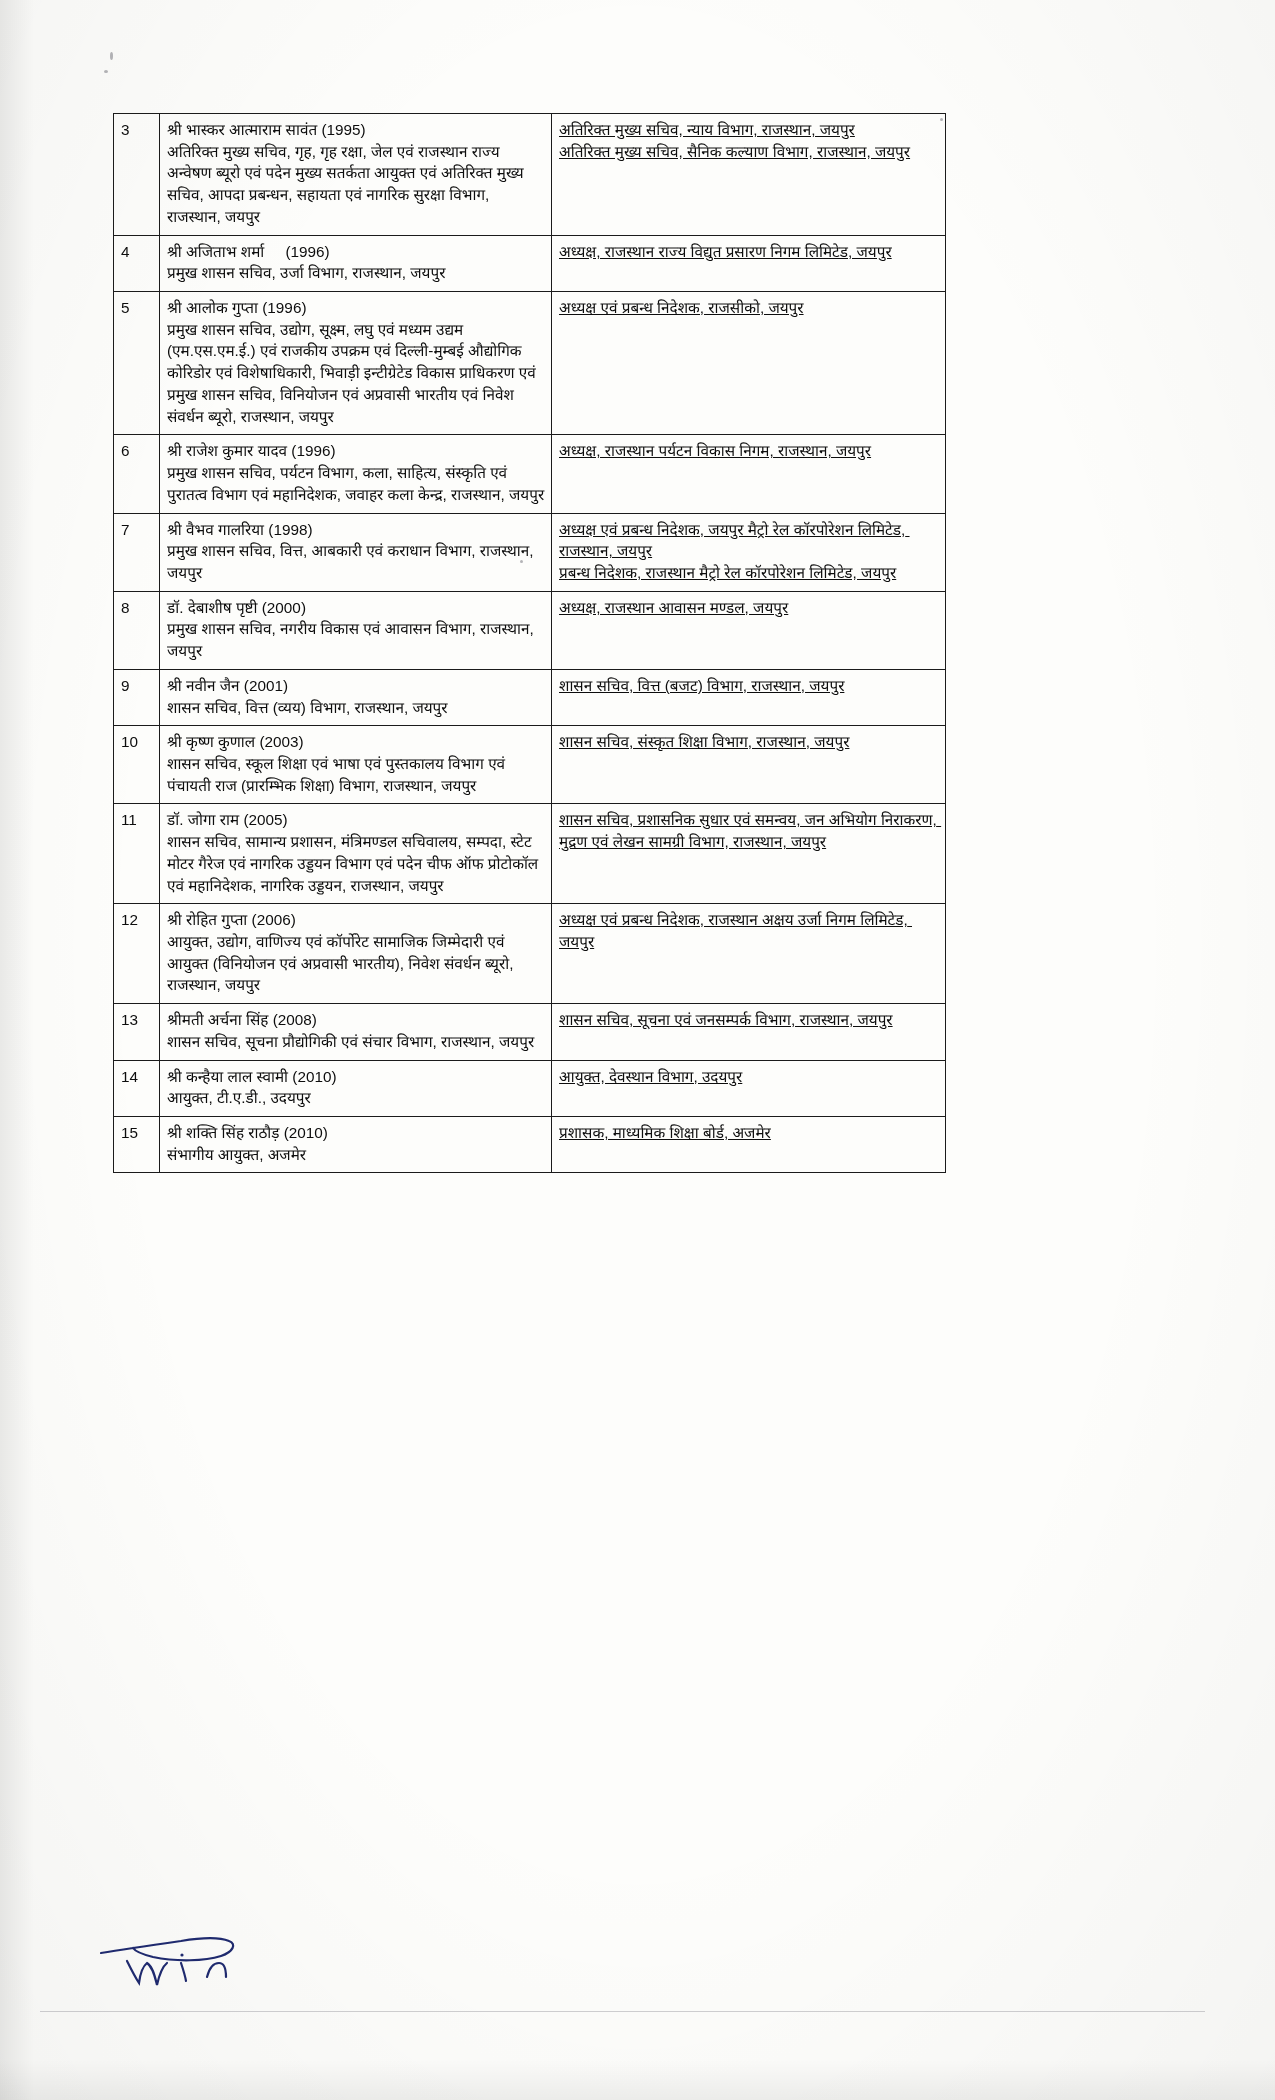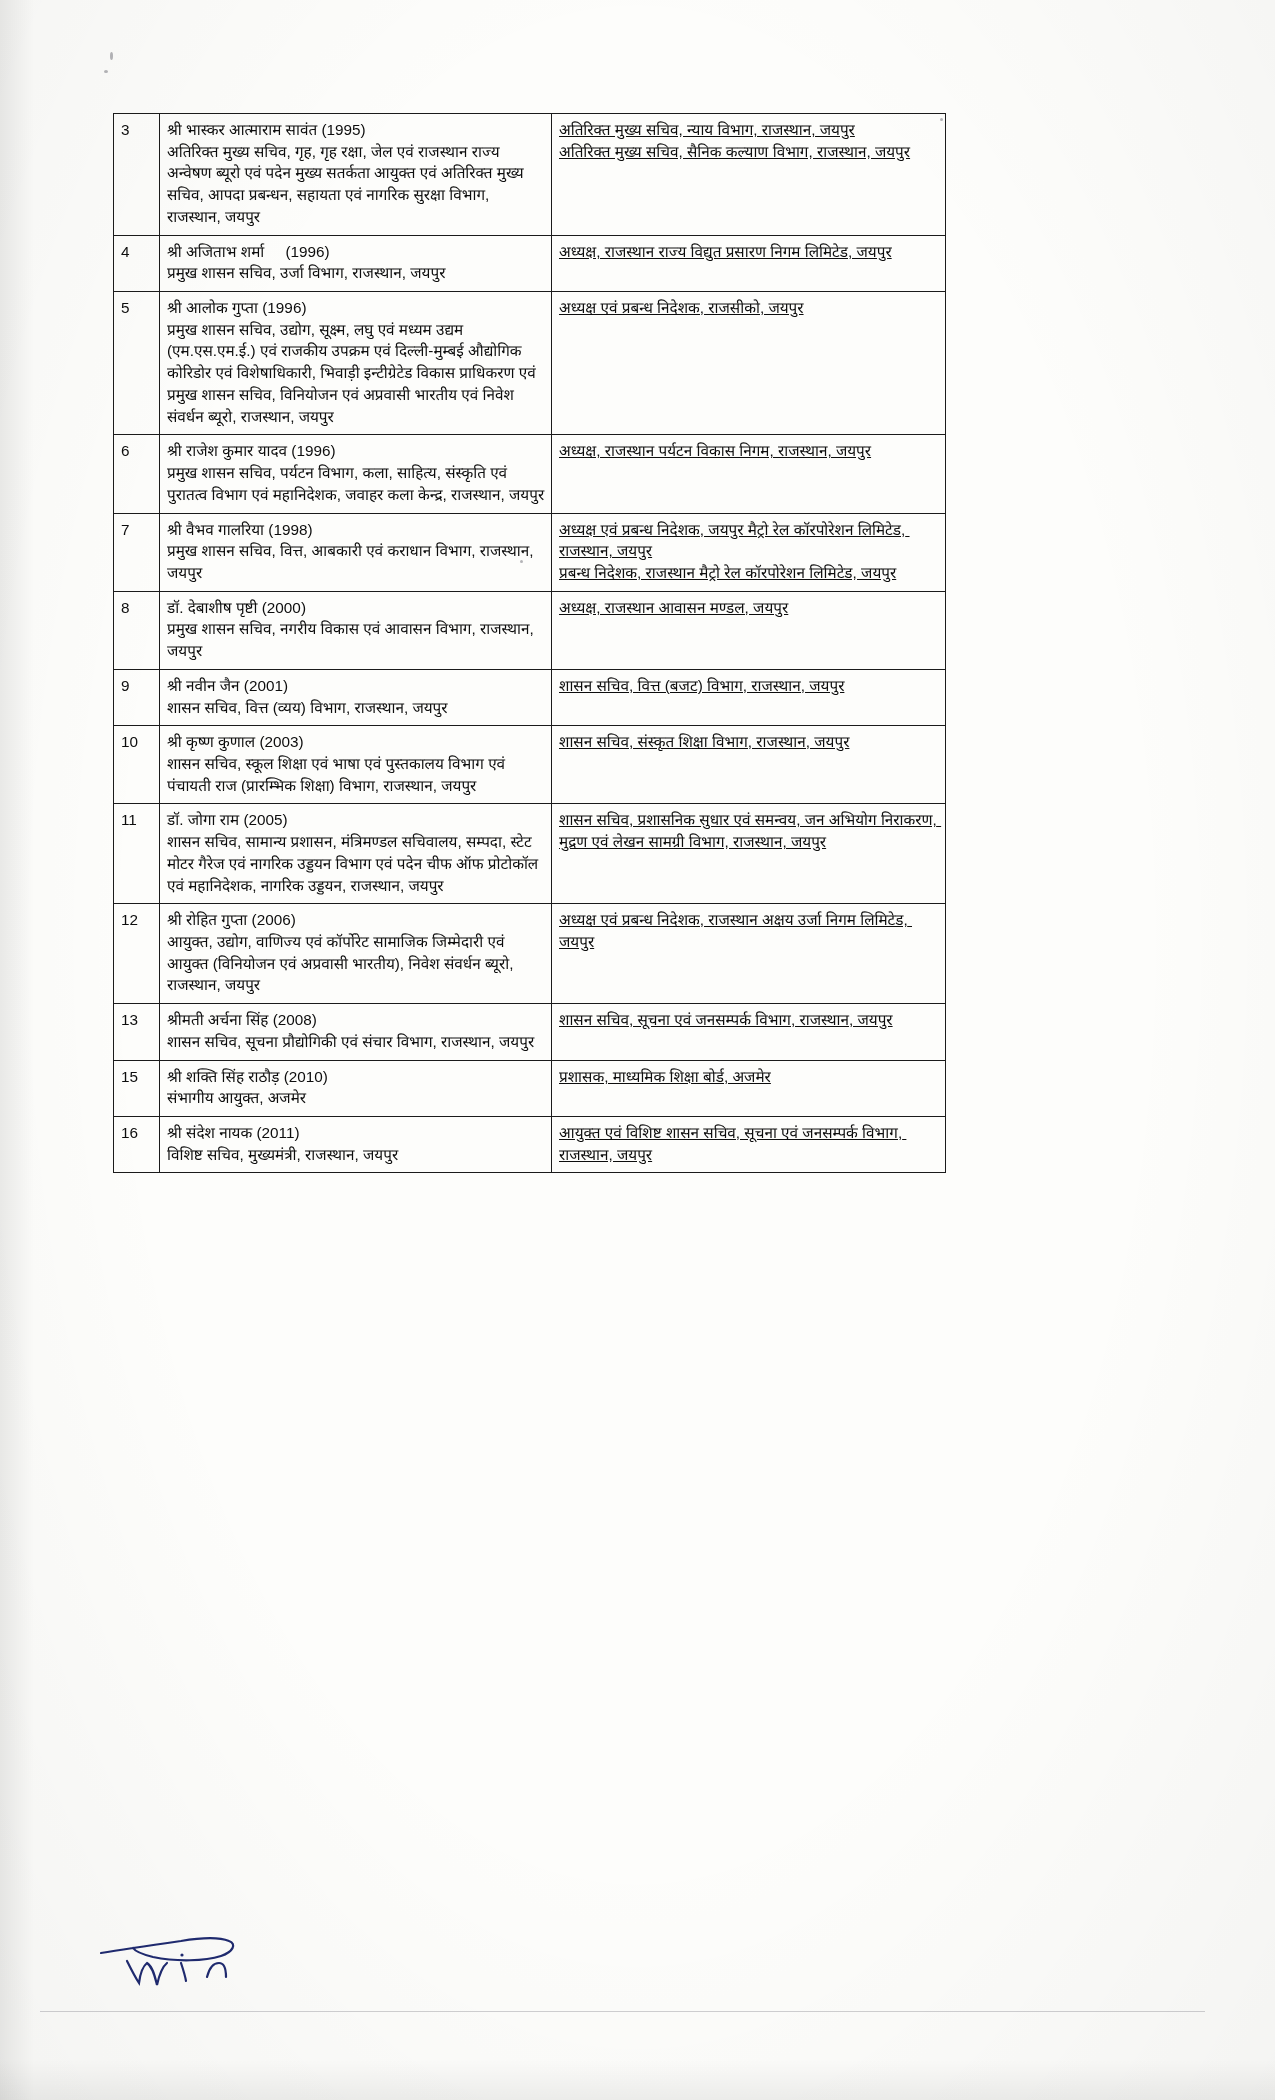--- a/index.html
+++ b/index.html
@@ -247,42 +247,42 @@
         <td class="cell-sno">13</td>
         <td>
           <span class="name-line">श्रीमती अर्चना सिंह (2008)</span>
           <span class="post-line">शासन सचिव, सूचना प्रौद्योगिकी एवं संचार विभाग, राजस्थान, जयपुर</span>
         </td>
         <td>
           <span class="right-line">शासन सचिव, सूचना एवं जनसम्पर्क विभाग, राजस्थान, जयपुर</span>
         </td>
       </tr>
 
+      <tr>
+        <td class="cell-sno">14</td>
+        <td>
+          <span class="name-line">श्री कन्हैया लाल स्वामी (2010)</span>
+          <span class="post-line">आयुक्त, टी.ए.डी., उदयपुर</span>
+        </td>
+        <td>
+          <span class="right-line">आयुक्त, देवस्थान विभाग, उदयपुर</span>
+        </td>
+      </tr>
 
       <tr>
         <td class="cell-sno">15</td>
         <td>
           <span class="name-line">श्री शक्ति सिंह राठौड़ (2010)</span>
           <span class="post-line">संभागीय आयुक्त, अजमेर</span>
         </td>
         <td>
           <span class="right-line">प्रशासक, माध्यमिक शिक्षा बोर्ड, अजमेर</span>
         </td>
       </tr>
 
-      <tr>
-        <td class="cell-sno">16</td>
-        <td>
-          <span class="name-line">श्री संदेश नायक (2011)</span>
-          <span class="post-line">विशिष्ट सचिव, मुख्यमंत्री, राजस्थान, जयपुर</span>
-        </td>
-        <td>
-          <span class="right-line">आयुक्त एवं विशिष्ट शासन सचिव, सूचना एवं जनसम्पर्क विभाग, राजस्थान, जयपुर</span>
-        </td>
-      </tr>
 
 
 
 
     </tbody>
   </table>
 
   <div class="signature-area">
     <svg class="signature-svg" width="260" height="120" viewBox="0 0 260 120" fill="none">
       <path d="M6 48 C 30 44, 58 40, 86 36 C 104 33, 122 31, 134 36 C 142 39, 138 47, 126 51 C 110 56, 82 57, 58 52 C 46 49, 40 46, 38 43" stroke="#1f2a6e" stroke-width="2.2" stroke-linecap="round" fill="none"></path>

